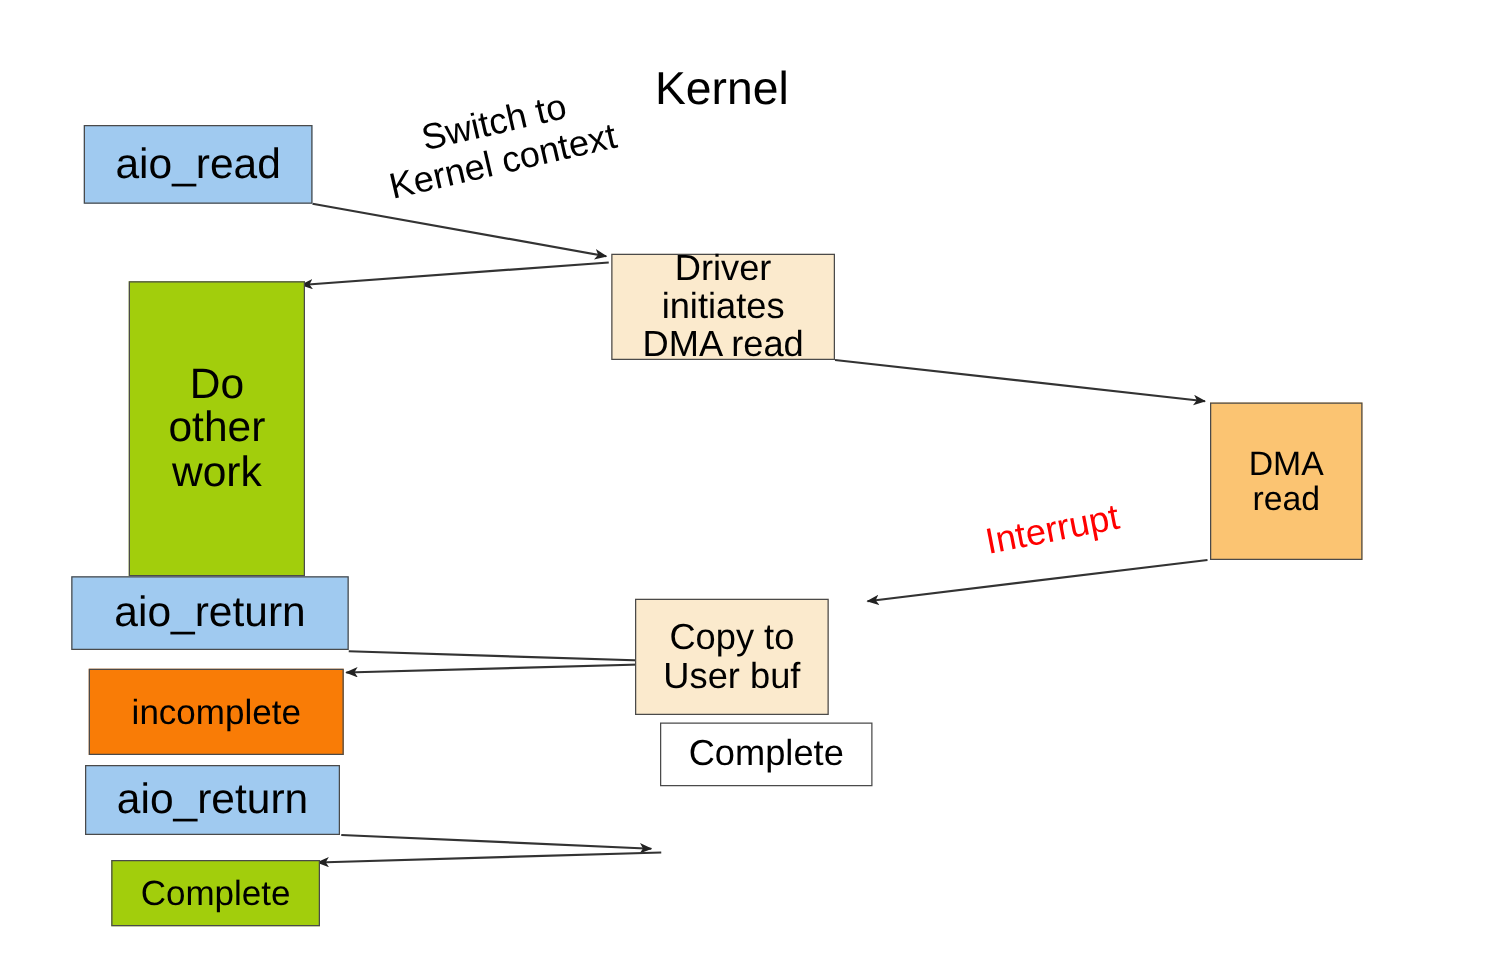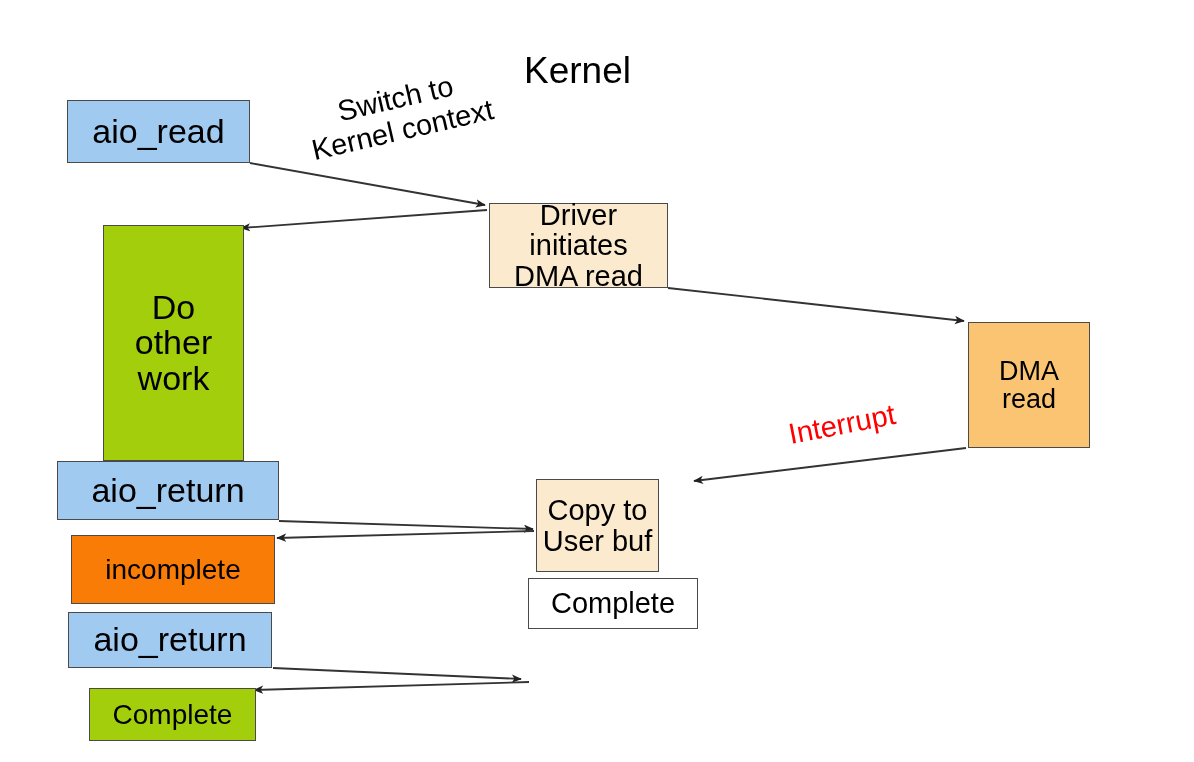--- a/index.html
+++ b/index.html
@@ -90,21 +90,21 @@
       <div class="node" style="left: 67px; top: 100px; width: 183px; height: 63px; background: rgb(160, 202, 240); font-size: 34px; text-align: right;">aio_read</div>
       <div class="node" style="left: 103px; top: 225px; width: 141px; height: 236px; background: rgb(162, 206, 12); font-size: 34px;">Do
 other
 work</div>
       <div class="node" style="left: 57px; top: 461px; width: 222px; height: 59px; background: rgb(160, 202, 240); font-size: 34px;">aio_return</div>
       <div class="node" style="left: 71px; top: 535px; width: 204px; height: 69px; background: rgb(249, 124, 6); font-size: 28px;">incomplete</div>
       <div class="node" style="left: 68px; top: 612px; width: 204px; height: 56px; background: rgb(160, 202, 240); font-size: 34px;">aio_return</div>
       <div class="node" style="left: 89px; top: 688px; width: 167px; height: 53px; background: rgb(162, 206, 12); font-size: 28px;">Complete</div>
       <div class="node" style="left: 489px; top: 203px; width: 179px; height: 85px; background: rgb(251, 234, 205); font-size: 29px;">Driver initiates
 DMA read</div>
-      <div class="node" style="left: 536px; top: 479px; width: 123px; height: 93px; background: rgb(251, 234, 205); font-size: 29px;">Copy to
+      <div class="node" style="left: 508px; top: 479px; width: 155px; height: 93px; background: rgb(251, 234, 205); font-size: 29px;">Copy to
 User buf</div>
       <div class="node" style="left: 528px; top: 578px; width: 170px; height: 51px; background: rgb(255, 255, 255); font-size: 29px;">Complete</div>
       <div class="node" style="left: 968px; top: 322px; width: 122px; height: 126px; background: rgb(251, 196, 114); font-size: 27px;">DMA
 read</div>
     </div>
 
   <div id="edge-labels">
       <div class="edge-label" style="left: 299px; top: 82px; width: 200px; font-size: 29px; color: rgb(0, 0, 0); transform: rotate(-13deg); transform-origin: 50% 50%;">Switch to
 Kernel context</div>
       <div class="edge-label interrupt" style="left: 762px; top: 408px; width: 160px; font-size: 29px; color: rgb(255, 0, 0); transform: rotate(-11deg); transform-origin: 50% 50%;">Interrupt</div>

